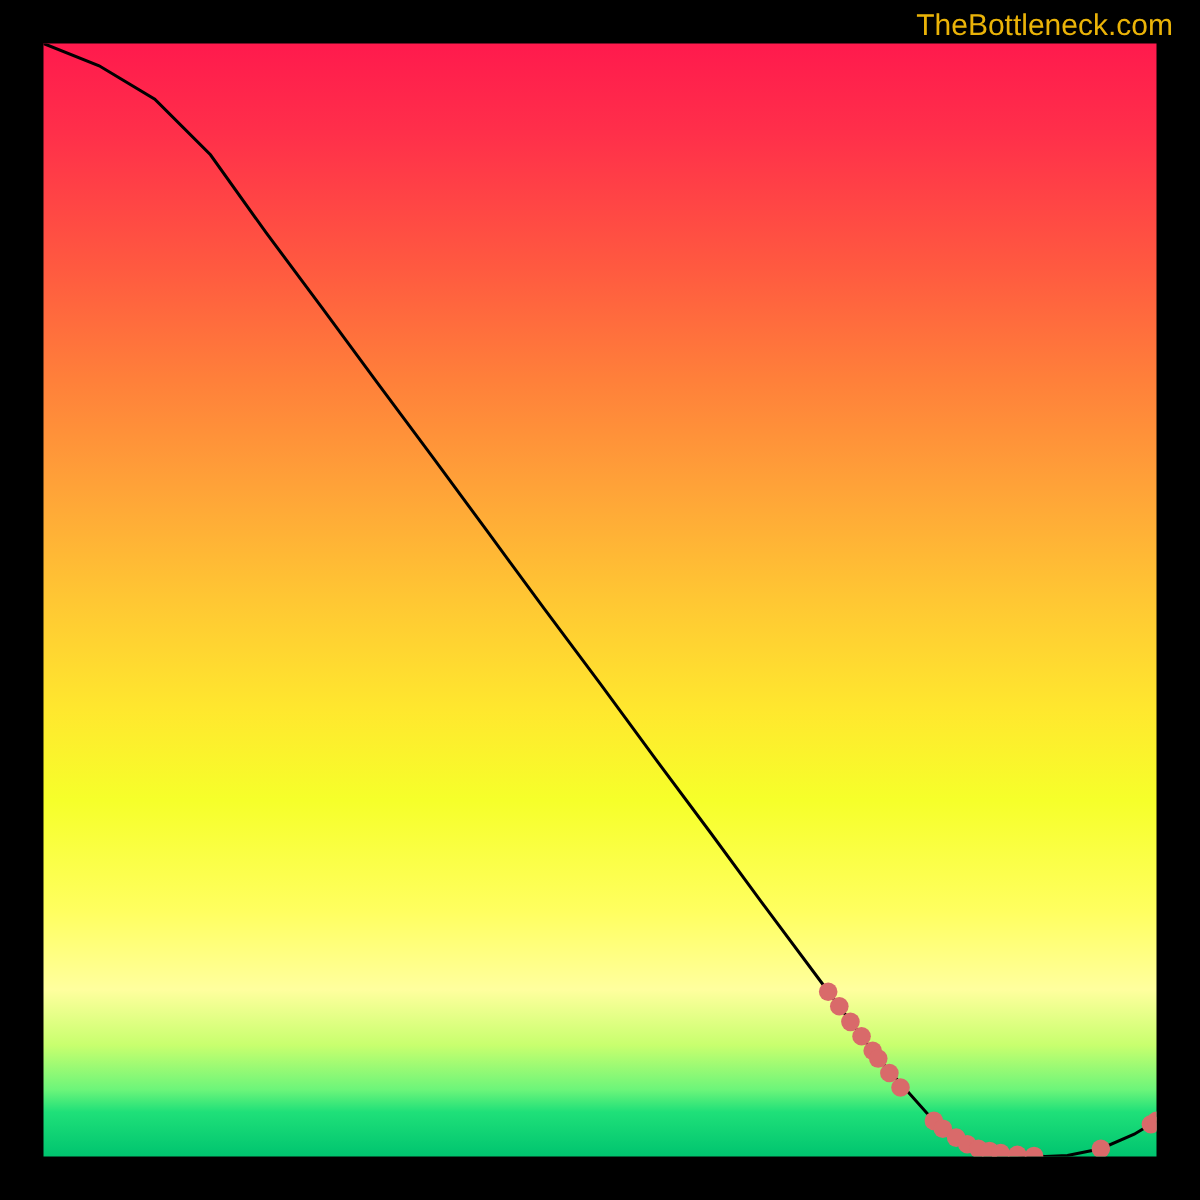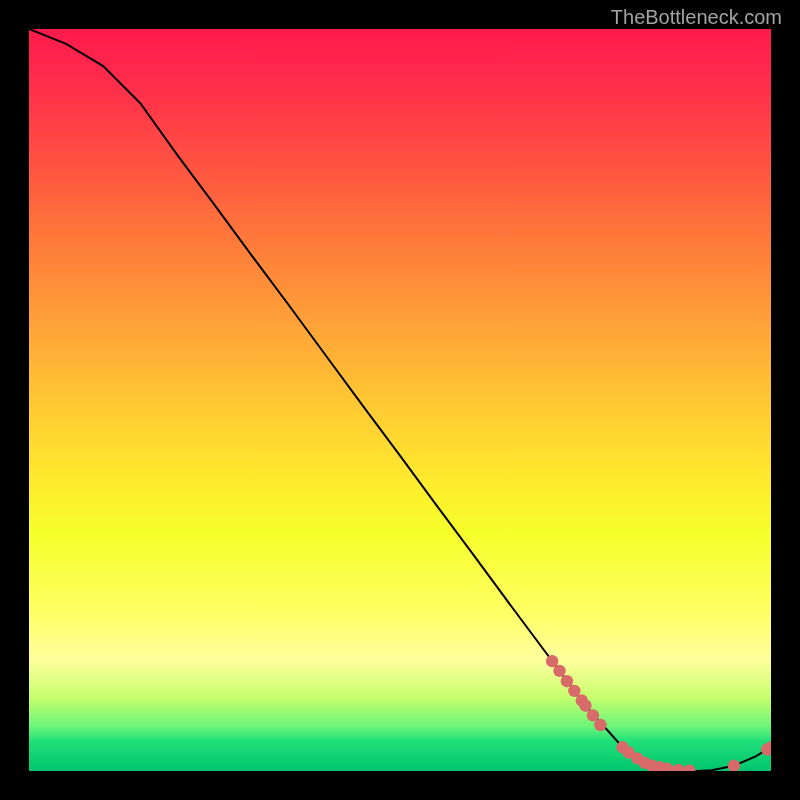--- a/index.html
+++ b/index.html
@@ -14,21 +14,21 @@
   .container {
     width: 800px;
     height: 800px;
     position: relative;
     background: #000;
   }
   .watermark {
     position: absolute;
     top: 6px;
     right: 18px;
-    color: #a3a3a3;
+    color: #eab308;
     font-size: 20px;
     font-weight: 500;
     z-index: 10;
   }
   .plot {
     position: absolute;
     left: 29px;
     top: 29px;
     width: 742px;
     height: 742px;

